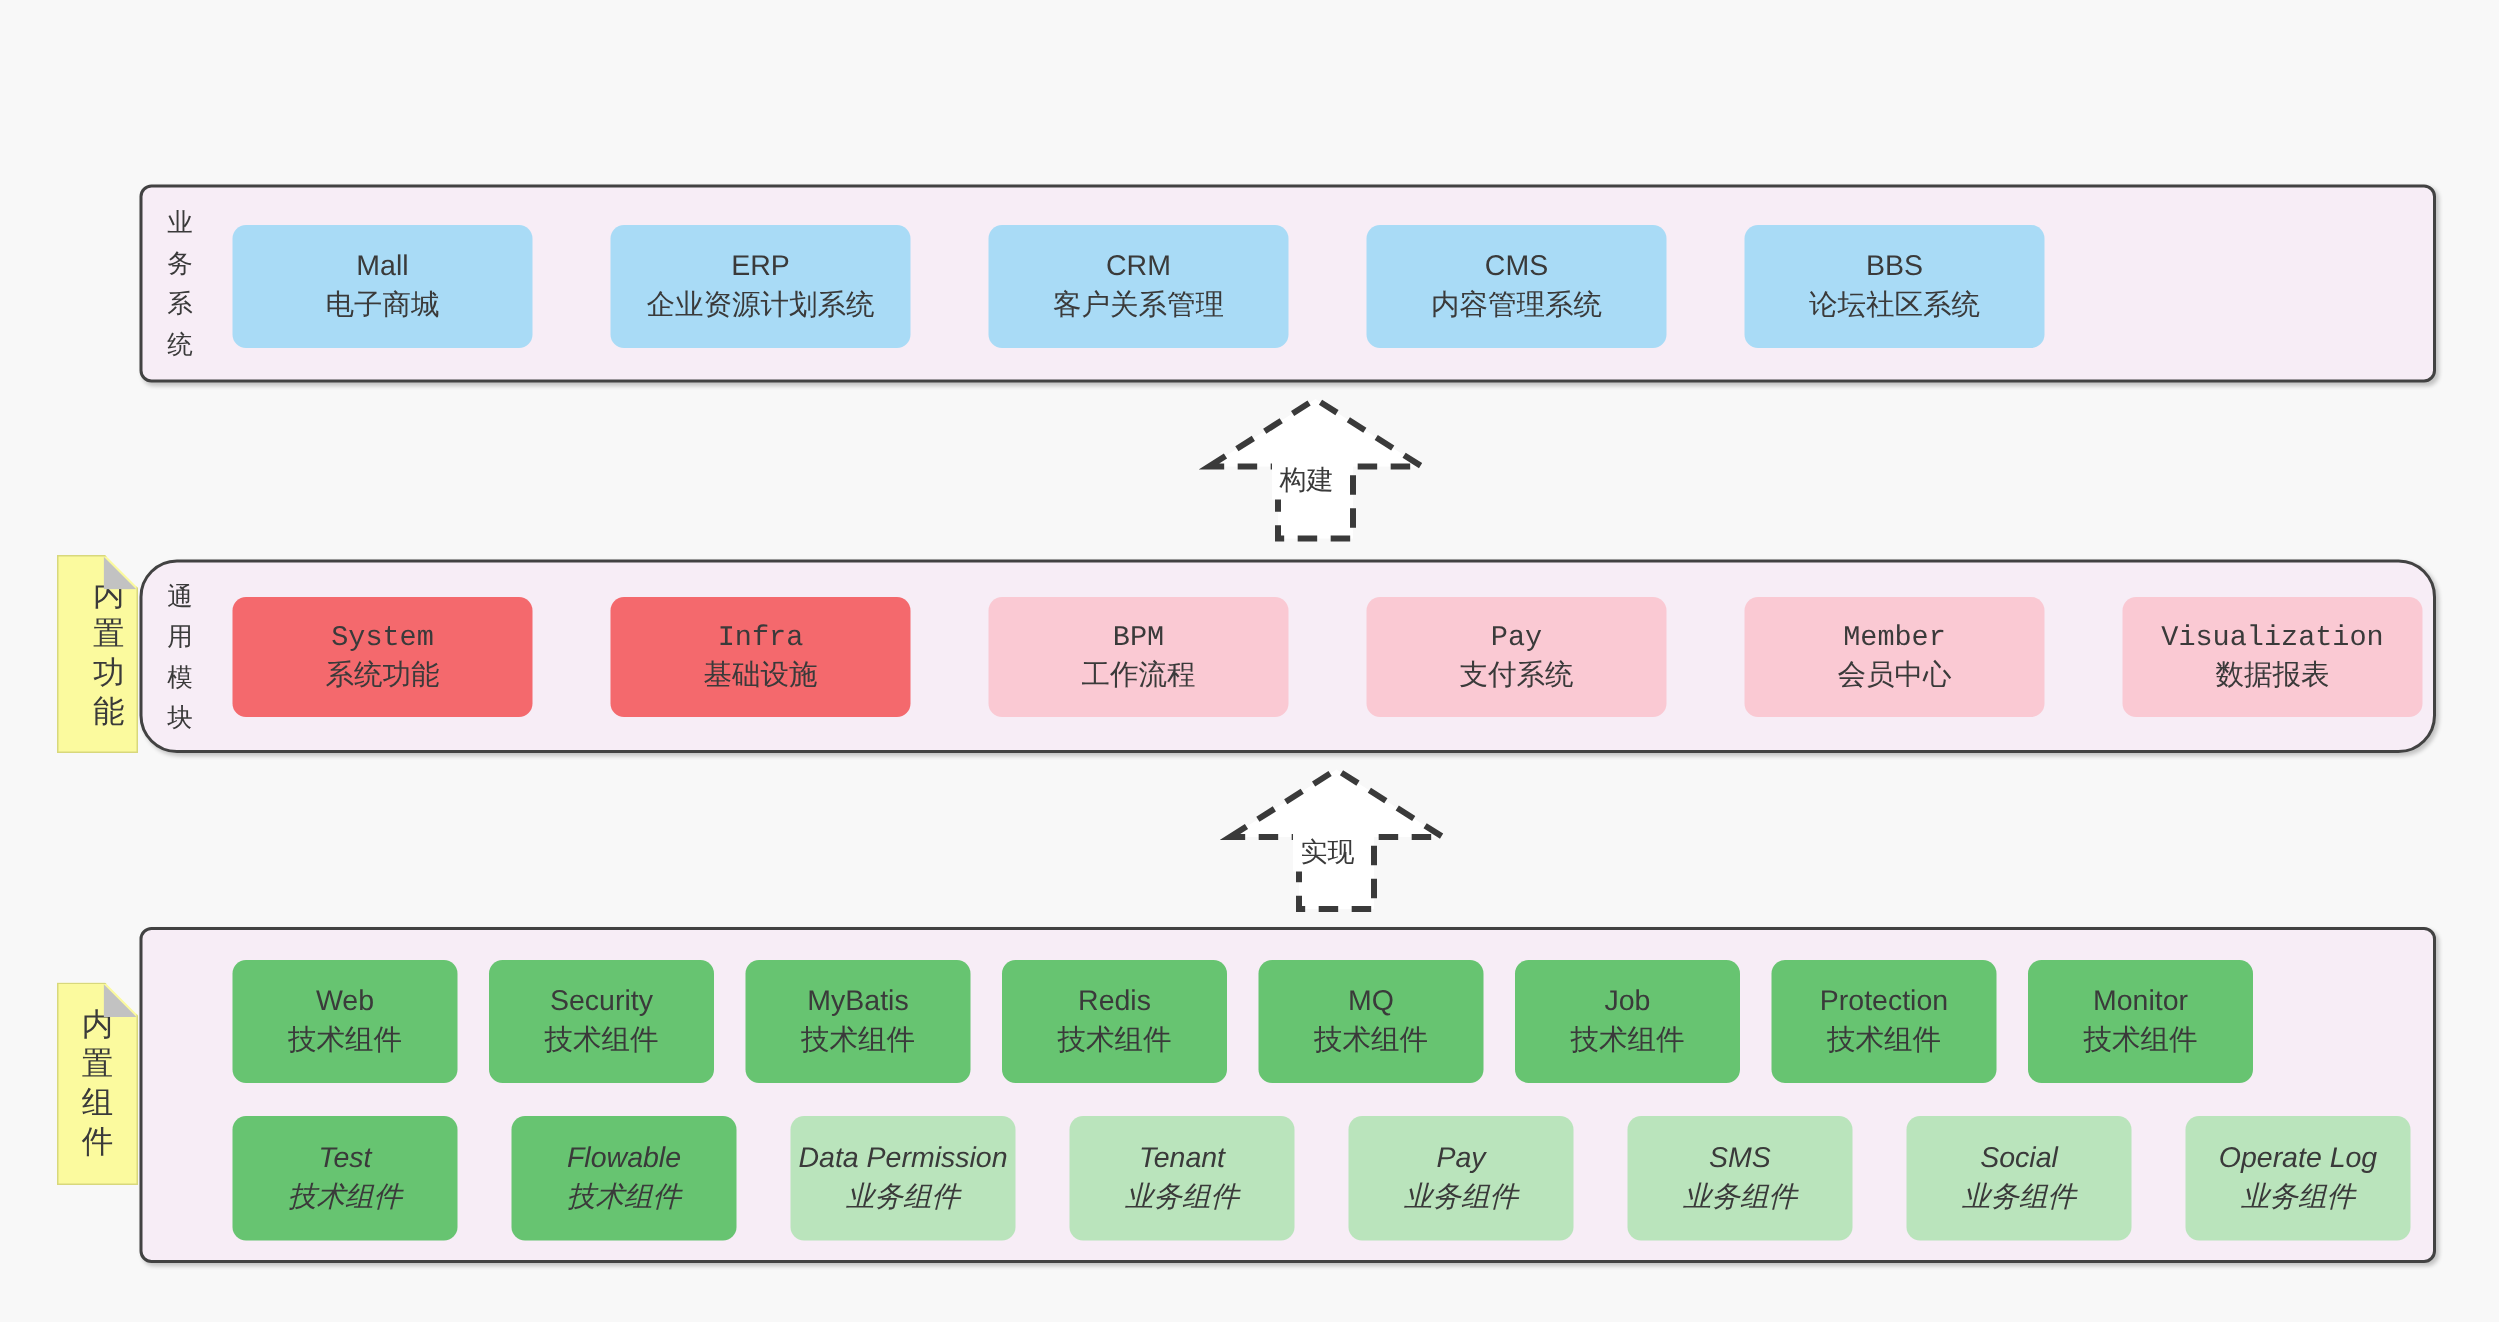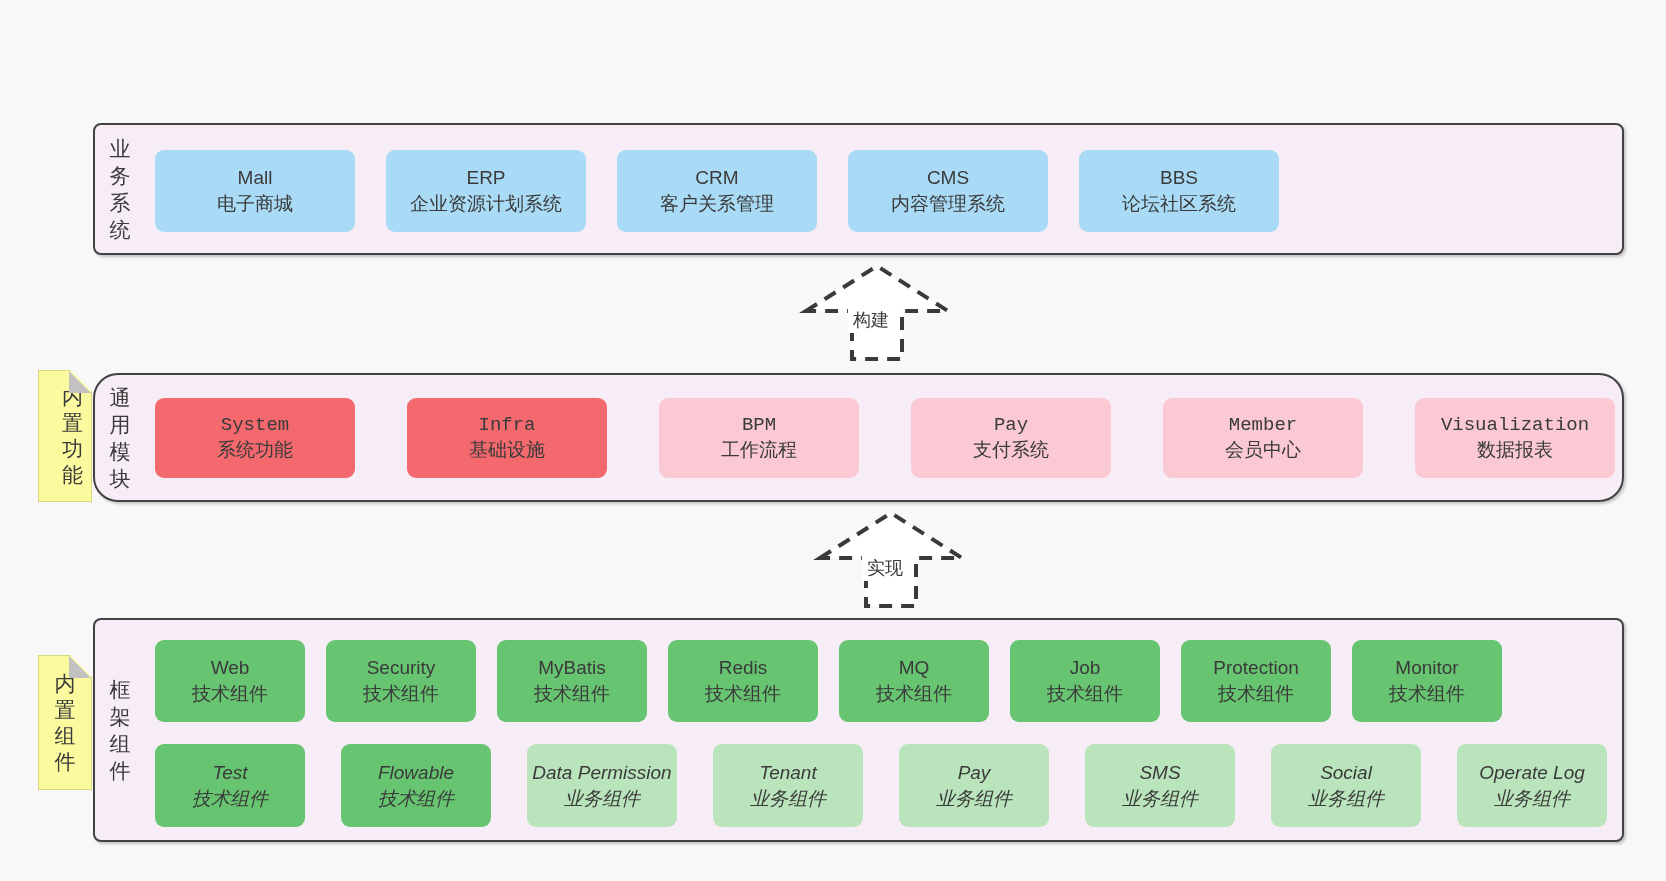--- a/index.html
+++ b/index.html
@@ -14,26 +14,26 @@
     background:#f7edf6;border:2px solid #424242;border-radius:8px;
     box-shadow:2px 2px 3px rgba(0,0,0,.22);
     box-sizing:border-box;
   }
   .panel.p1{top:123px;height:132px;}
   .panel.p2{top:373px;height:129px;border-radius:25px;}
   .panel.p3{top:618px;height:224px;}
   .vlabel{
     position:absolute;left:10px;top:0;bottom:0;width:30px;
     display:flex;align-items:center;justify-content:center;
-    font-size:21px;line-height:27px;text-align:center;
+    font-size:17px;line-height:27px;text-align:center;
     word-break:break-all;white-space:normal;
   }
   .vlabel span{display:block;width:26px;word-break:break-all;}
   .boxrow{position:absolute;left:60px;display:flex;}
-  .row-top{top:25px;gap:31px;}
+  .row-top{top:25px;gap:52px;}
   .row-mid{top:23px;gap:52px;}
   .row-b1{top:20px;gap:21px;}
   .row-b2{top:124px;gap:36px;font-style:italic;}
   .box{
     border-radius:9px;
     display:flex;flex-direction:column;align-items:center;justify-content:center;
     text-align:center;font-size:19px;line-height:26px;
     box-sizing:border-box;padding:2px 4px;
   }
   .w200{width:200px;height:82px;}
@@ -140,23 +140,20 @@
       </div>
     </div>
   </section>
 
   <svg class="arrow-svg arrow2" width="154" height="105" viewBox="0 0 154 105">
     <polygon points="6,51 77,6 148,51 102,51 102,99 52,99 52,51" fill="#ffffff" stroke="#3a3a3a" stroke-width="4" stroke-dasharray="13 9"></polygon>
   </svg>
   <div class="arrow-label al2">实现</div>
 
   <section class="panel p3">
-    <div class="vlabel">
-        <span>框架组件</span>
-      </div>
     <div class="boxrow row-b1">
       <div class="box gdark w150">
         <span>Web</span>
         <span>技术组件</span>
       </div>
       <div class="box gdark w150">
         <span>Security</span>
         <span>技术组件</span>
       </div>
       <div class="box gdark w150">

